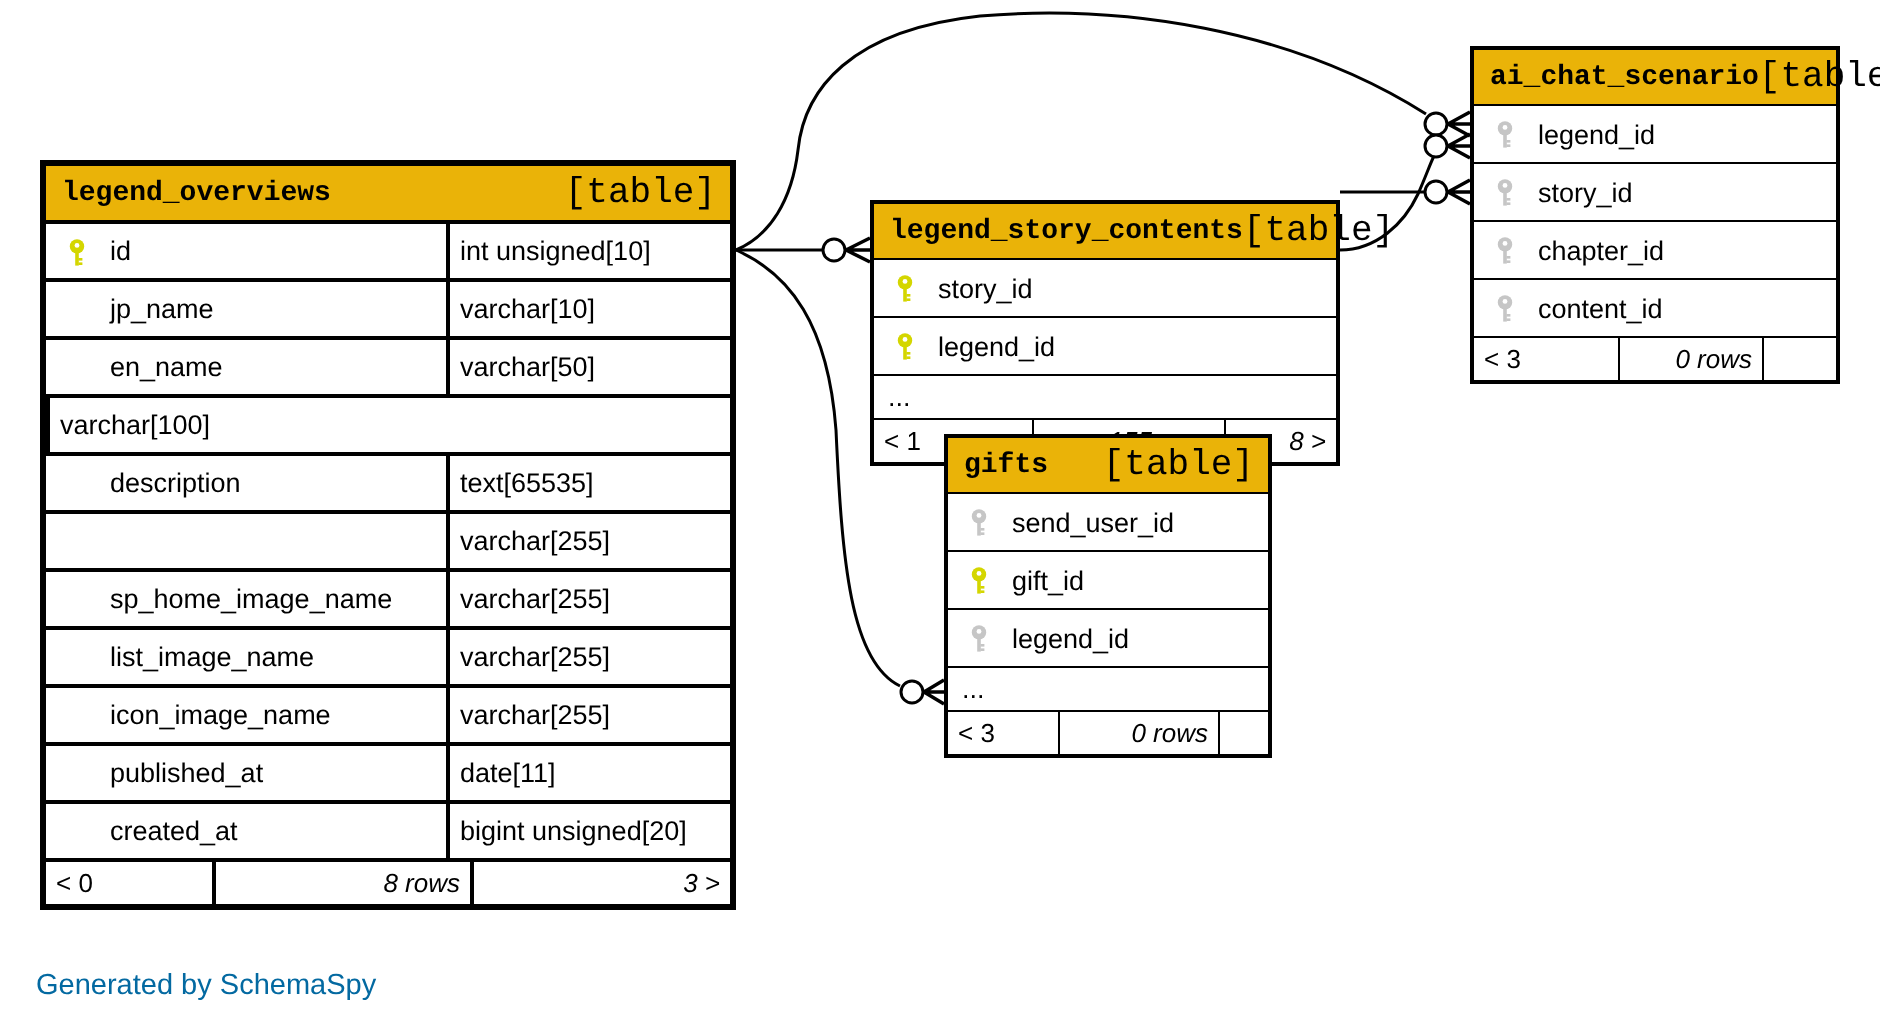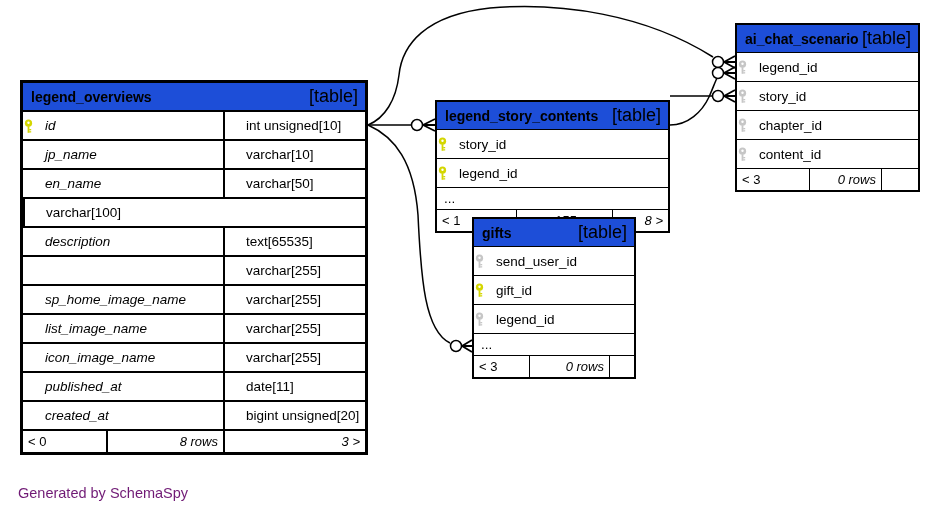--- a/index.html
+++ b/index.html
@@ -2,42 +2,42 @@
 <html><head>
 <meta charset="utf-8">
 <style>
   html,body{margin:0;padding:0;background:#fff;}
   .canvas{position:relative;width:940px;height:515px;background:#fff;overflow:hidden;
           font-family:"Liberation Sans", sans-serif;color:#000;}
   .connectors{position:absolute;left:0;top:0;z-index:0;}
   .tbl{position:absolute;z-index:1;background:#fff;border:2px solid #000;box-sizing:border-box;
        font-size:13.5px;}
   .tbl.main{border-width:3px;}
-  .thead{display:flex;justify-content:space-between;align-items:center;background:#1d4ed8;
-         border-bottom:1px solid #000;height:27px;padding:0 7px 0 8px;box-sizing:content-box;}
+  .thead{display:flex;justify-content:space-between;align-items:center;background:#eab308;
+         border-bottom:1px solid #000;height:27px;padding:0 7px 0 8px;box-sizing:content-box;font-family:Liberation Mono, monospace;}
   .main .thead{border-bottom-width:2px;}
   .tname{font-weight:bold;font-size:14px;}
   .badge{font-size:18px;}
   .row{display:flex;align-items:center;height:29px;border-bottom:1px solid #000;box-sizing:border-box;}
   .main .row{border-bottom-width:2px;}
-  .cname{display:flex;align-items:center;gap:11px;box-sizing:border-box;flex:1;align-self:stretch;}
-  .main .cname{flex:0 0 200px;width:200px;font-style:italic;}
-  .ctype{flex:1;align-self:stretch;display:flex;align-items:center;border-left:2px solid #000;padding-left:21px;}
+  .cname{display:flex;align-items:center;gap:11px;padding-left:10px;box-sizing:border-box;flex:1;align-self:stretch;}
+  .main .cname{flex:0 0 200px;width:200px;}
+  .ctype{flex:1;align-self:stretch;display:flex;align-items:center;border-left:2px solid #000;padding-left:5px;}
   .key{width:11px;height:14px;flex:0 0 11px;}
   .key.pk{color:#d4d600;}
   .key.fk{color:#c6c6c6;}
   .keyspace{width:11px;flex:0 0 11px;height:14px;}
   .ellipsis-row{display:flex;align-items:center;height:22px;border-bottom:1px solid #000;
                 padding-left:7px;box-sizing:border-box;}
   .tfoot{display:flex;height:21px;font-size:13px;}
   .fcell{display:flex;align-items:center;border-right:1px solid #000;box-sizing:border-box;padding:0 5px;}
   .main .fcell{border-right-width:2px;}
   .fcell:last-child{border-right:none;flex:1;}
   .fcell.r{justify-content:flex-end;font-style:italic;}
-  .note{position:absolute;left:18px;top:485px;font-size:14.5px;color:#701a75;}
+  .note{position:absolute;left:18px;top:485px;font-size:14.5px;color:#0369a1;}
 </style>
 </head>
 <body>
 
 <svg width="0" height="0" style="position:absolute">
   <defs>
     <g id="keyicon">
       <circle cx="5.5" cy="4.2" r="3.6" fill="currentColor"></circle>
       <circle cx="5.5" cy="3.7" r="1.2" fill="#fff"></circle>
       <rect x="4.6" y="7.2" width="1.8" height="6.6" fill="currentColor"></rect>
@@ -147,21 +147,21 @@
     </div>
     <div class="row">
       <div class="cname">
           <span class="keyspace"></span>
         <span>created_at</span>
         </div>
       <div class="ctype">bigint unsigned[20]</div>
     </div>
     <div class="tfoot">
       <div class="fcell" style="width:85px;">&lt; 0</div>
-      <div class="fcell r" style="width:117px;">8 rows</div>
+      <div class="fcell r" style="width:129px;">8 rows</div>
       <div class="fcell r">3 &gt;</div>
     </div>
   </div>
 
   <div class="tbl" style="left:435px;top:52px;width:235px;margin-top:48px;">
     <div class="thead">
       <span class="tname">legend_story_contents</span>
       <span class="badge">[table]</span>
     </div>
     <div class="row">

